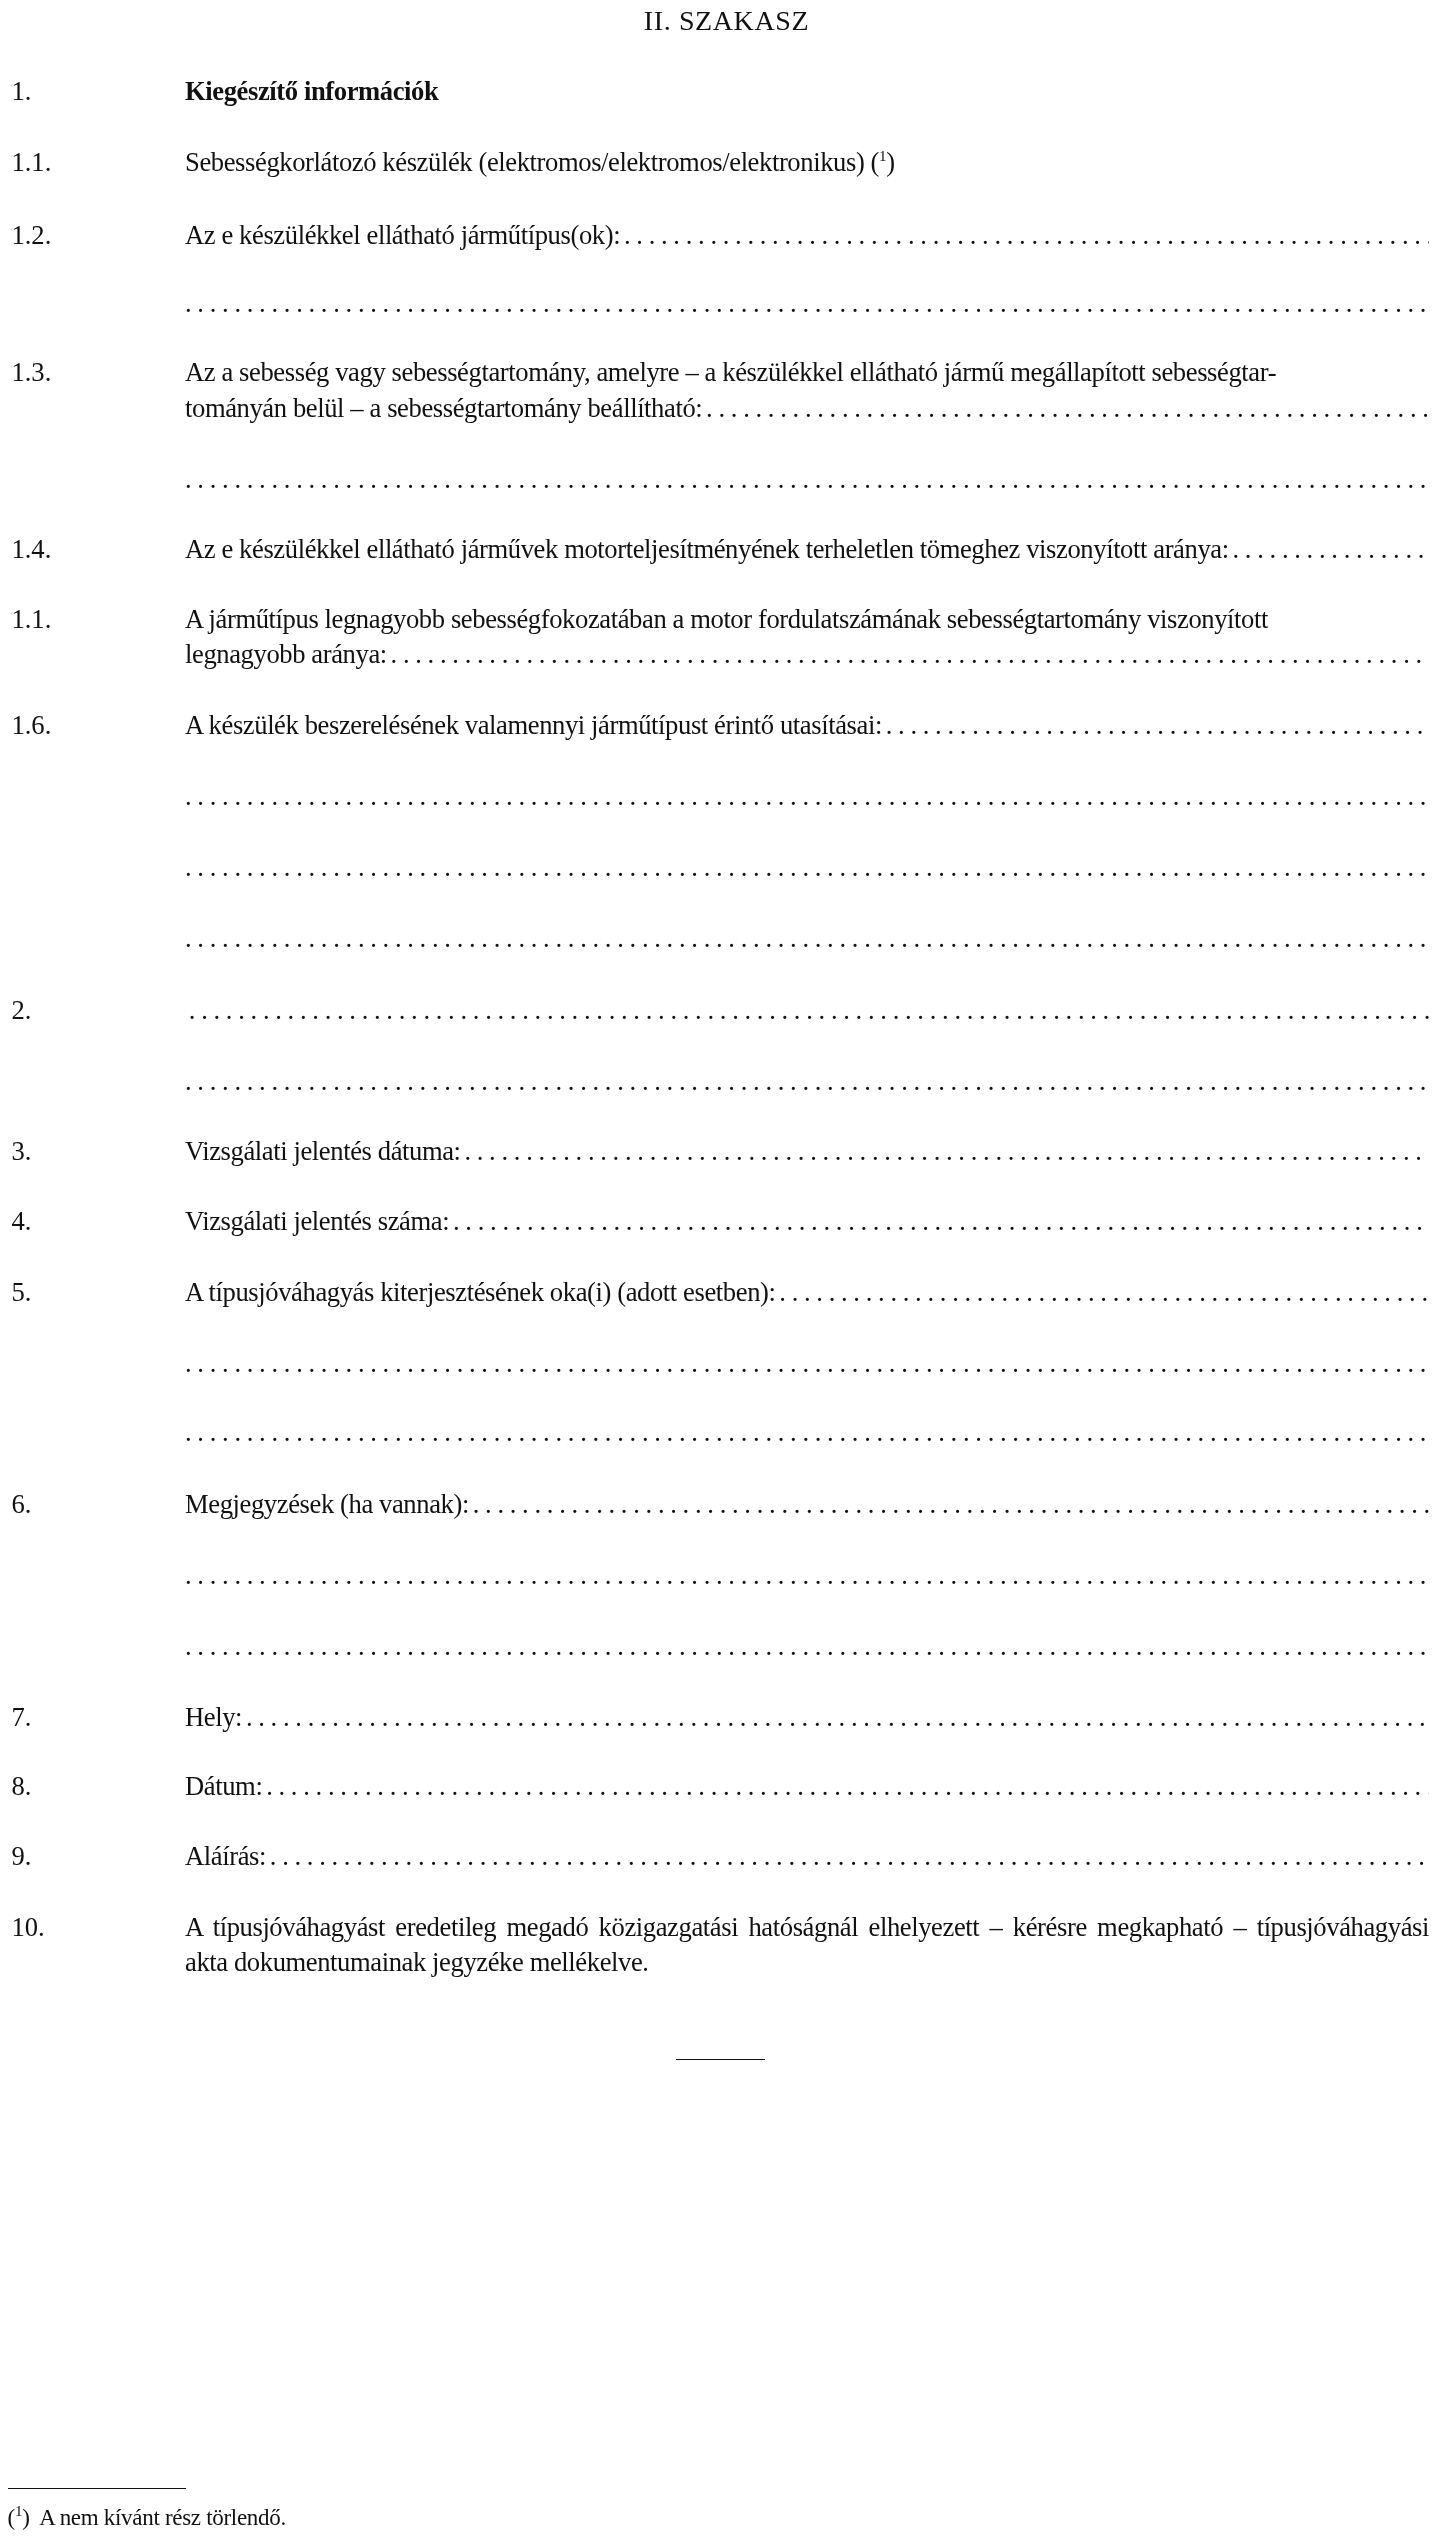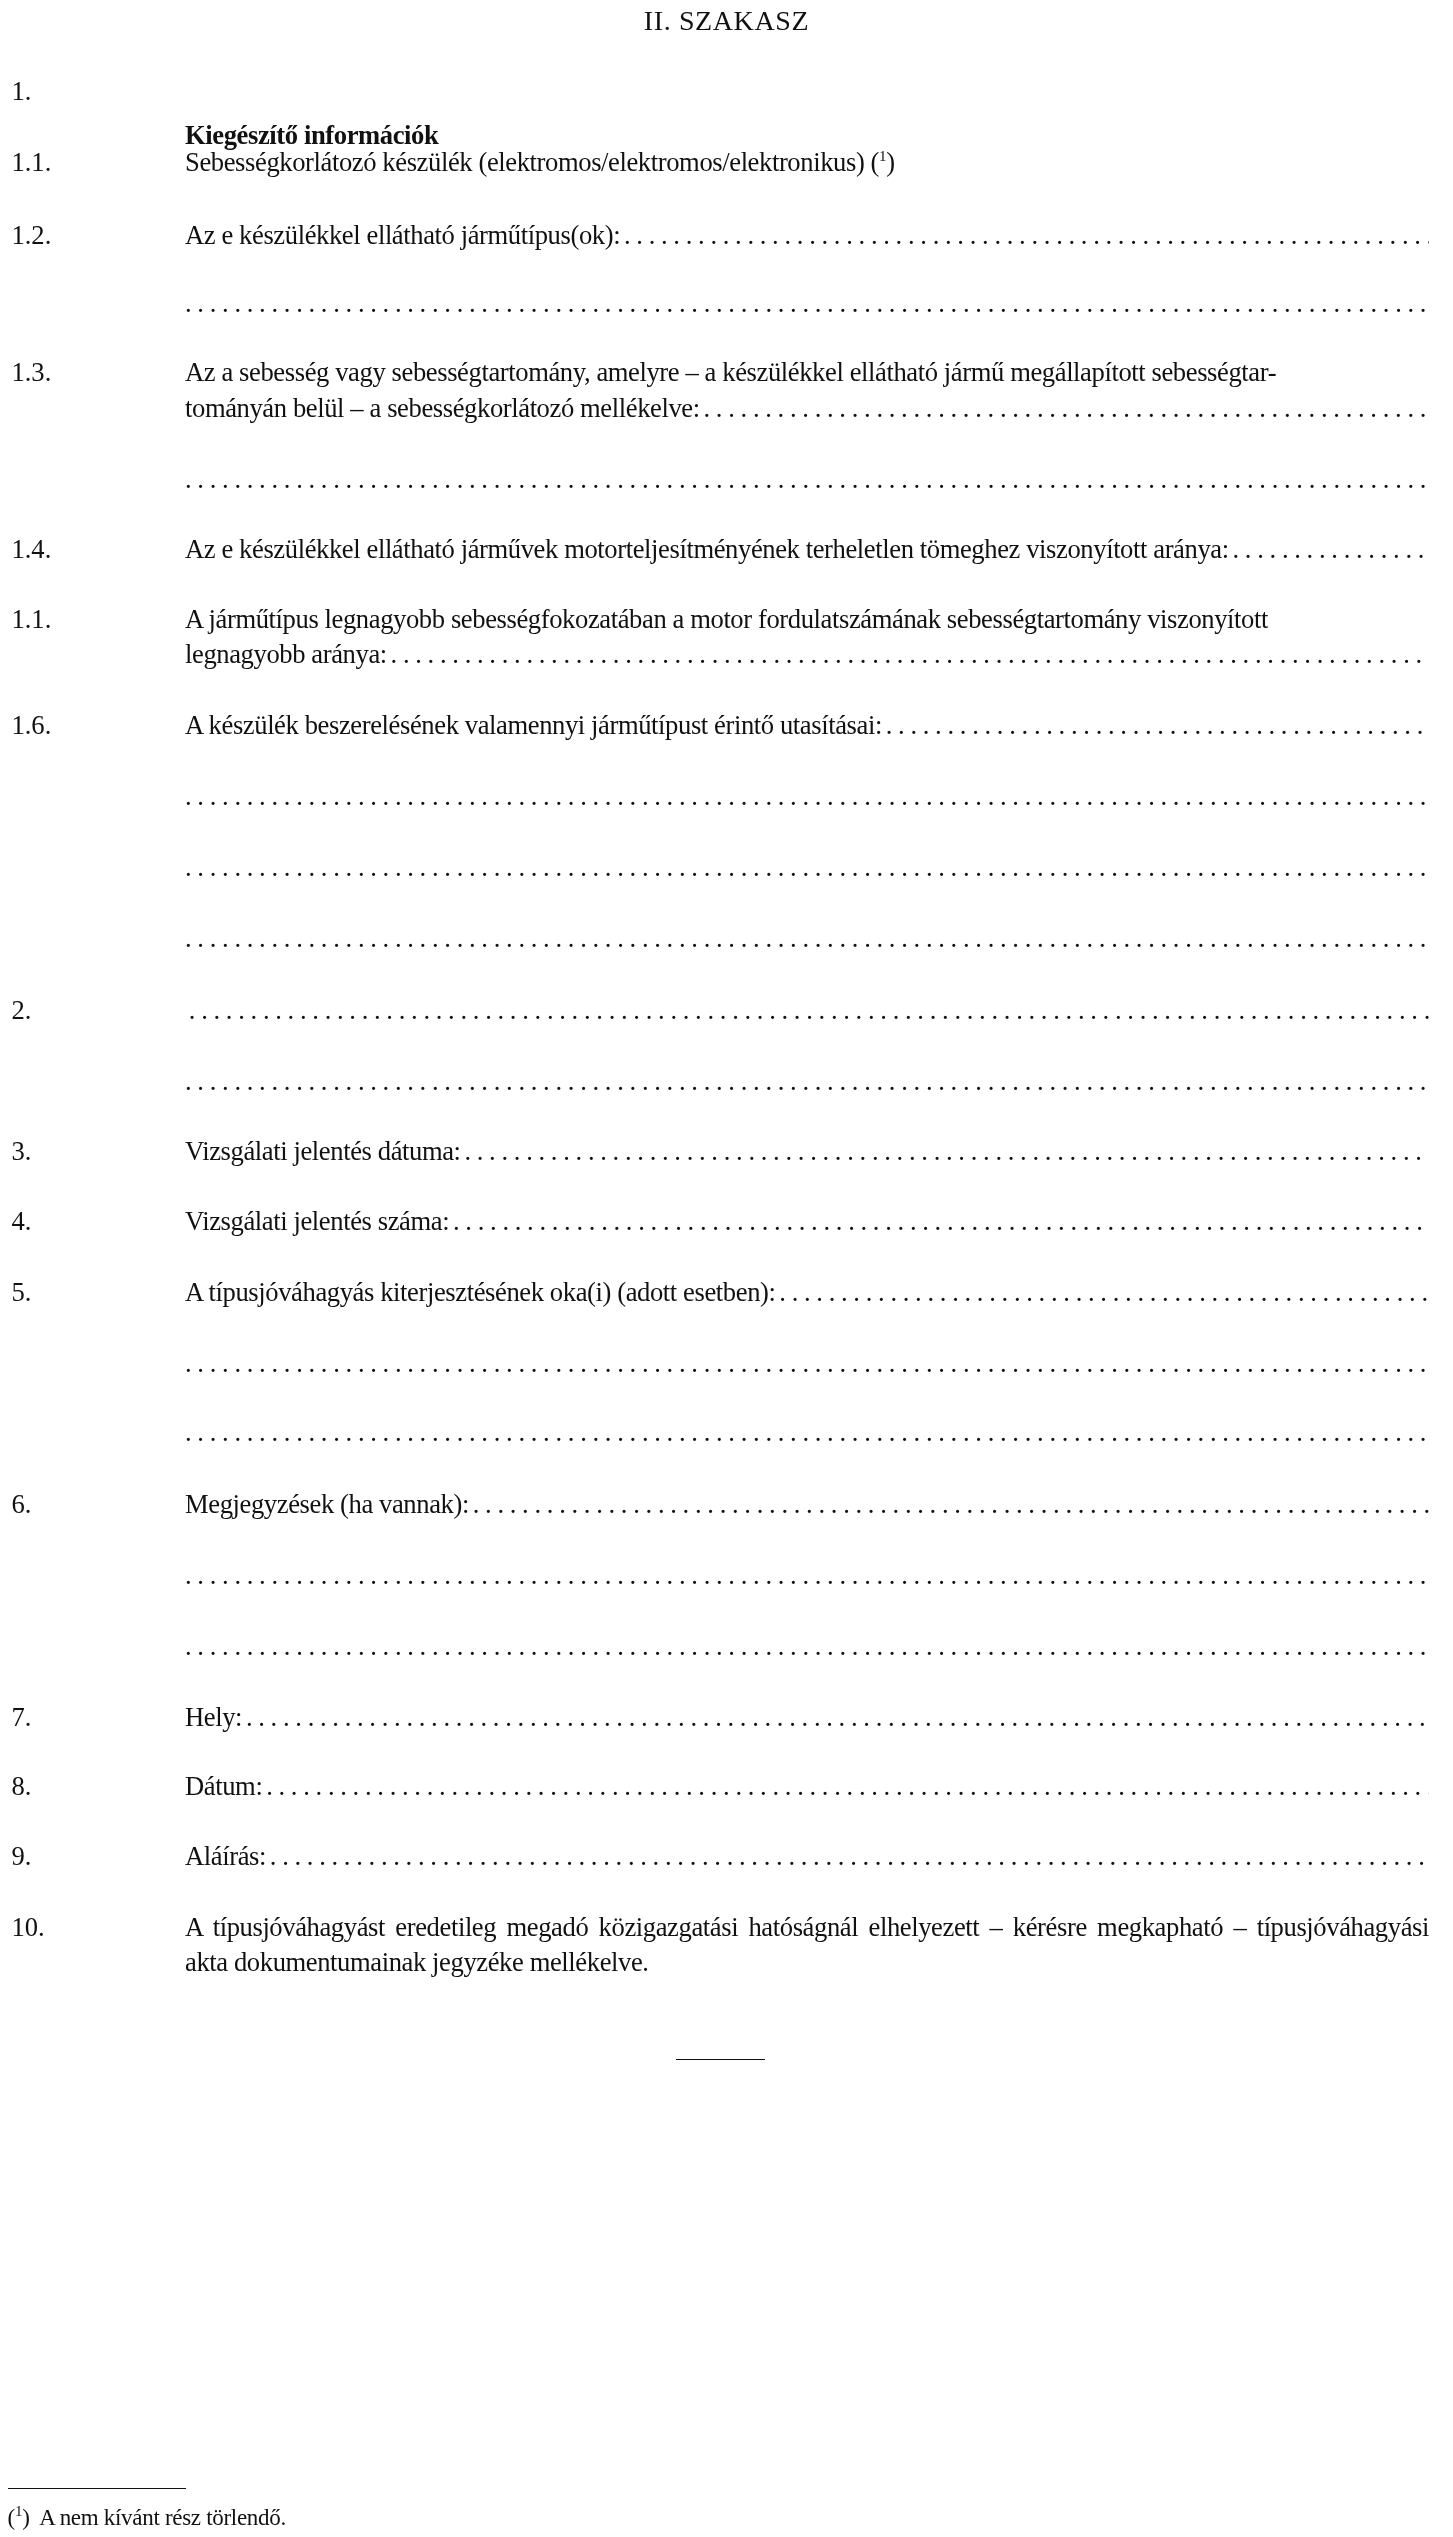--- a/index.html
+++ b/index.html
@@ -7,21 +7,21 @@
          font-family:"Liberation Serif", "DejaVu Serif", serif; color:#111; }
   .abs { position:absolute; }
   .title { left:0; width:1453px; text-align:center; top:5px; font-size:28px; letter-spacing:0.6px; }
   .num { position:absolute; left:11.4px; font-size:26.6px; line-height:35px; }
   .line { position:absolute; left:185px; width:1244px; font-size:26.6px; line-height:35px;
           display:flex; align-items:baseline; white-space:nowrap; letter-spacing:-0.4px; }
   .line .txt { flex:0 0 auto; }
   .line .dots { flex:1 1 auto; overflow:hidden; white-space:nowrap; letter-spacing:5.7px; margin-left:3.8px; }
   .dots::after { content:"....................................................................................................................................................................................................................................................."; }
   .para { position:absolute; left:185px; width:1244px; font-size:26.6px; line-height:35px; text-align:justify; letter-spacing:-0.4px; }
-  .bold { font-weight:bold;margin-top:44px; }
+  .bold { font-weight:bold; }
   sup { font-size:15px; line-height:0; vertical-align:super; }
   .sep { position:absolute; left:676px; width:89px; top:2059px; height:0; border-top:1.9px solid #111; }
   .fn-rule { position:absolute; left:7.6px; width:178px; top:2488px; border-top:1.3px solid #111; }
   .fn { position:absolute; left:7.6px; top:2503px; font-size:23px; line-height:30px; letter-spacing:-0.3px; }
 </style>
 </head>
 <body>
 
 <div class="abs title">II. SZAKASZ</div>
 
@@ -40,21 +40,21 @@
   <span class="txt">Az e készülékkel ellátható járműtípus(ok):</span>
   <span class="dots"></span>
 </div>
 <div class="line" style="top:286px">
     <span class="dots" style="margin-left:0"></span>
   </div>
 
 <div class="num" style="top:355px">1.3.</div>
 <div class="para" style="top:355px">Az a sebesség vagy sebességtartomány, amelyre – a készülékkel ellátható jármű megállapított sebességtar-</div>
 <div class="line" style="top:391px">
-  <span class="txt">tományán belül – a sebességkorlátozó mellékelve:</span>
+  <span class="txt">tományán belül – a sebességtartomány beállítható:</span>
   <span class="dots"></span>
 </div>
 <div class="line" style="top:462px">
     <span class="dots" style="margin-left:0"></span>
   </div>
 
 <div class="num" style="top:532px">1.4.</div>
 <div class="line" style="top:532px">
   <span class="txt">Az e készülékkel ellátható járművek motorteljesítményének terheletlen tömeghez viszonyított aránya:</span>
   <span class="dots"></span>

